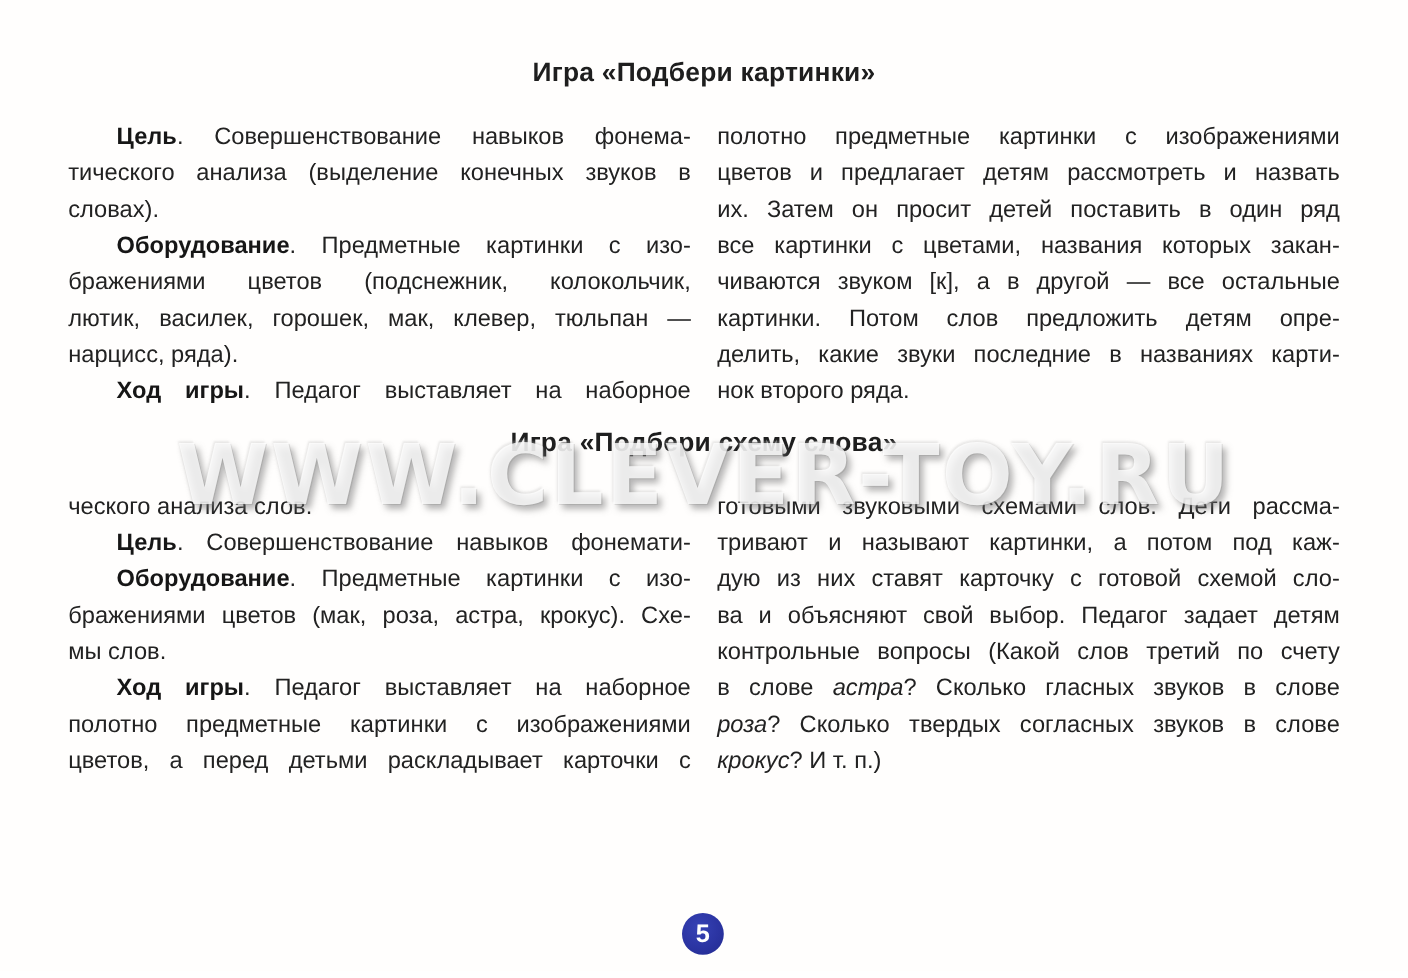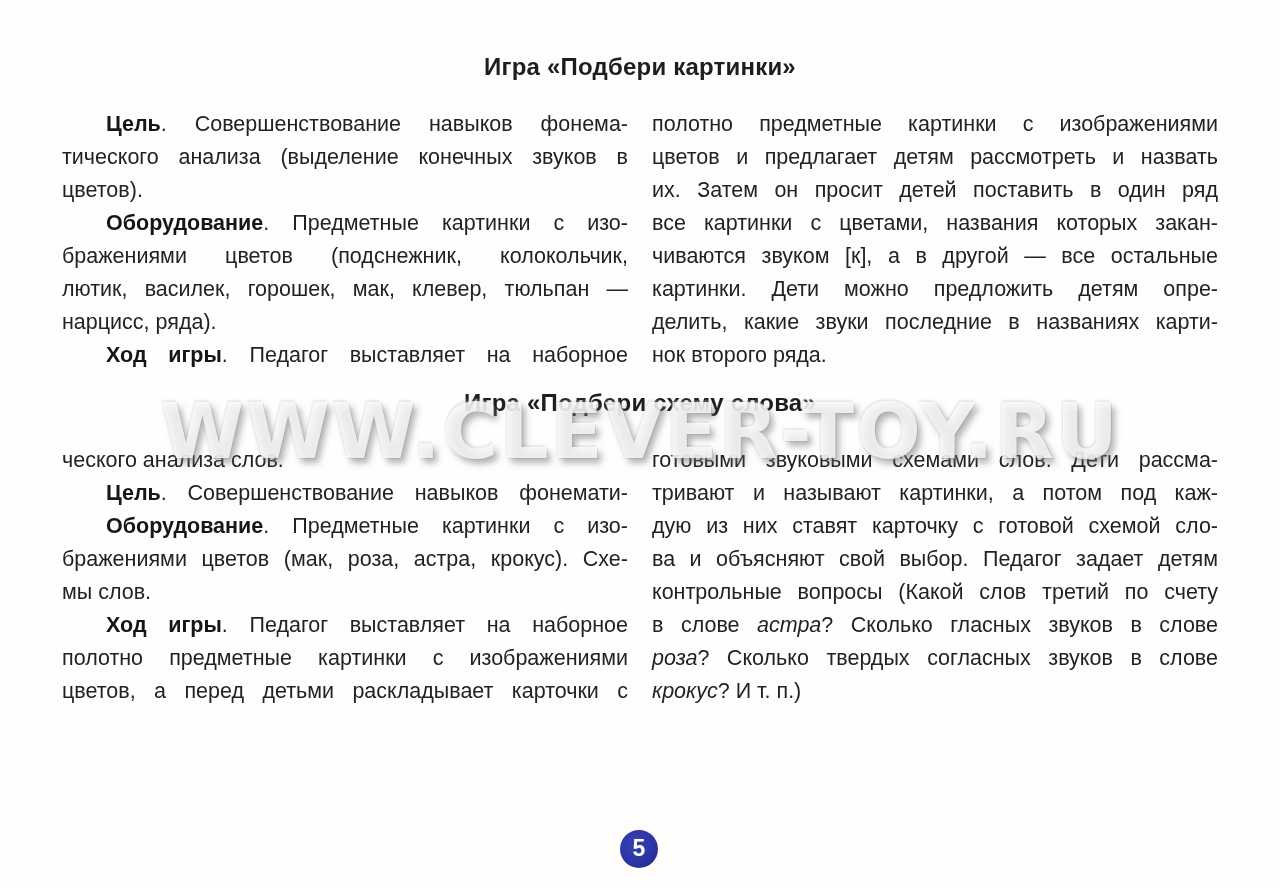--- a/index.html
+++ b/index.html
@@ -97,34 +97,34 @@
 
 <div class="page">
   <div class="content">
 
     <section>
       <h2 class="section-title first">Игра «Подбери картинки»</h2>
       <div class="columns">
         <div class="col">
             <div class="line j ind"><span class="b">Цель</span><span>. Совершенствование навыков фонема-</span></div>
             <div class="line j"><span>тического анализа (выделение конечных звуков в</span></div>
-            <div class="line"><span>цветов).</span></div>
+            <div class="line"><span>словах).</span></div>
             <div class="line j ind"><span class="b">Оборудование</span><span>. Предметные картинки с изо-</span></div>
             <div class="line j"><span>бражениями цветов (подснежник, колокольчик,</span></div>
             <div class="line j"><span>лютик, василек, горошек, мак, клевер, тюльпан —</span></div>
             <div class="line"><span>нарцисс, ряда).</span></div>
             <div class="line j ind"><span class="b">Ход игры</span><span>. Педагог выставляет на наборное</span></div>
           </div>
         <div class="col">
             <div class="line j"><span>полотно предметные картинки с изображениями</span></div>
             <div class="line j"><span>цветов и предлагает детям рассмотреть и назвать</span></div>
             <div class="line j"><span>их. Затем он просит детей поставить в один ряд</span></div>
             <div class="line j"><span>все картинки с цветами, названия которых закан-</span></div>
             <div class="line j"><span>чиваются звуком [к], а в другой — все остальные</span></div>
-            <div class="line j"><span>картинки. Дети можно предложить детям опре-</span></div>
+            <div class="line j"><span>картинки. Потом слов предложить детям опре-</span></div>
             <div class="line j"><span>делить, какие звуки последние в названиях карти-</span></div>
             <div class="line"><span>нок второго ряда.</span></div>
           </div>
       </div>
     </section>
 
     <section>
       <h2 class="section-title second">Игра «Подбери схему слова»</h2>
       <div class="columns">
         <div class="col">

